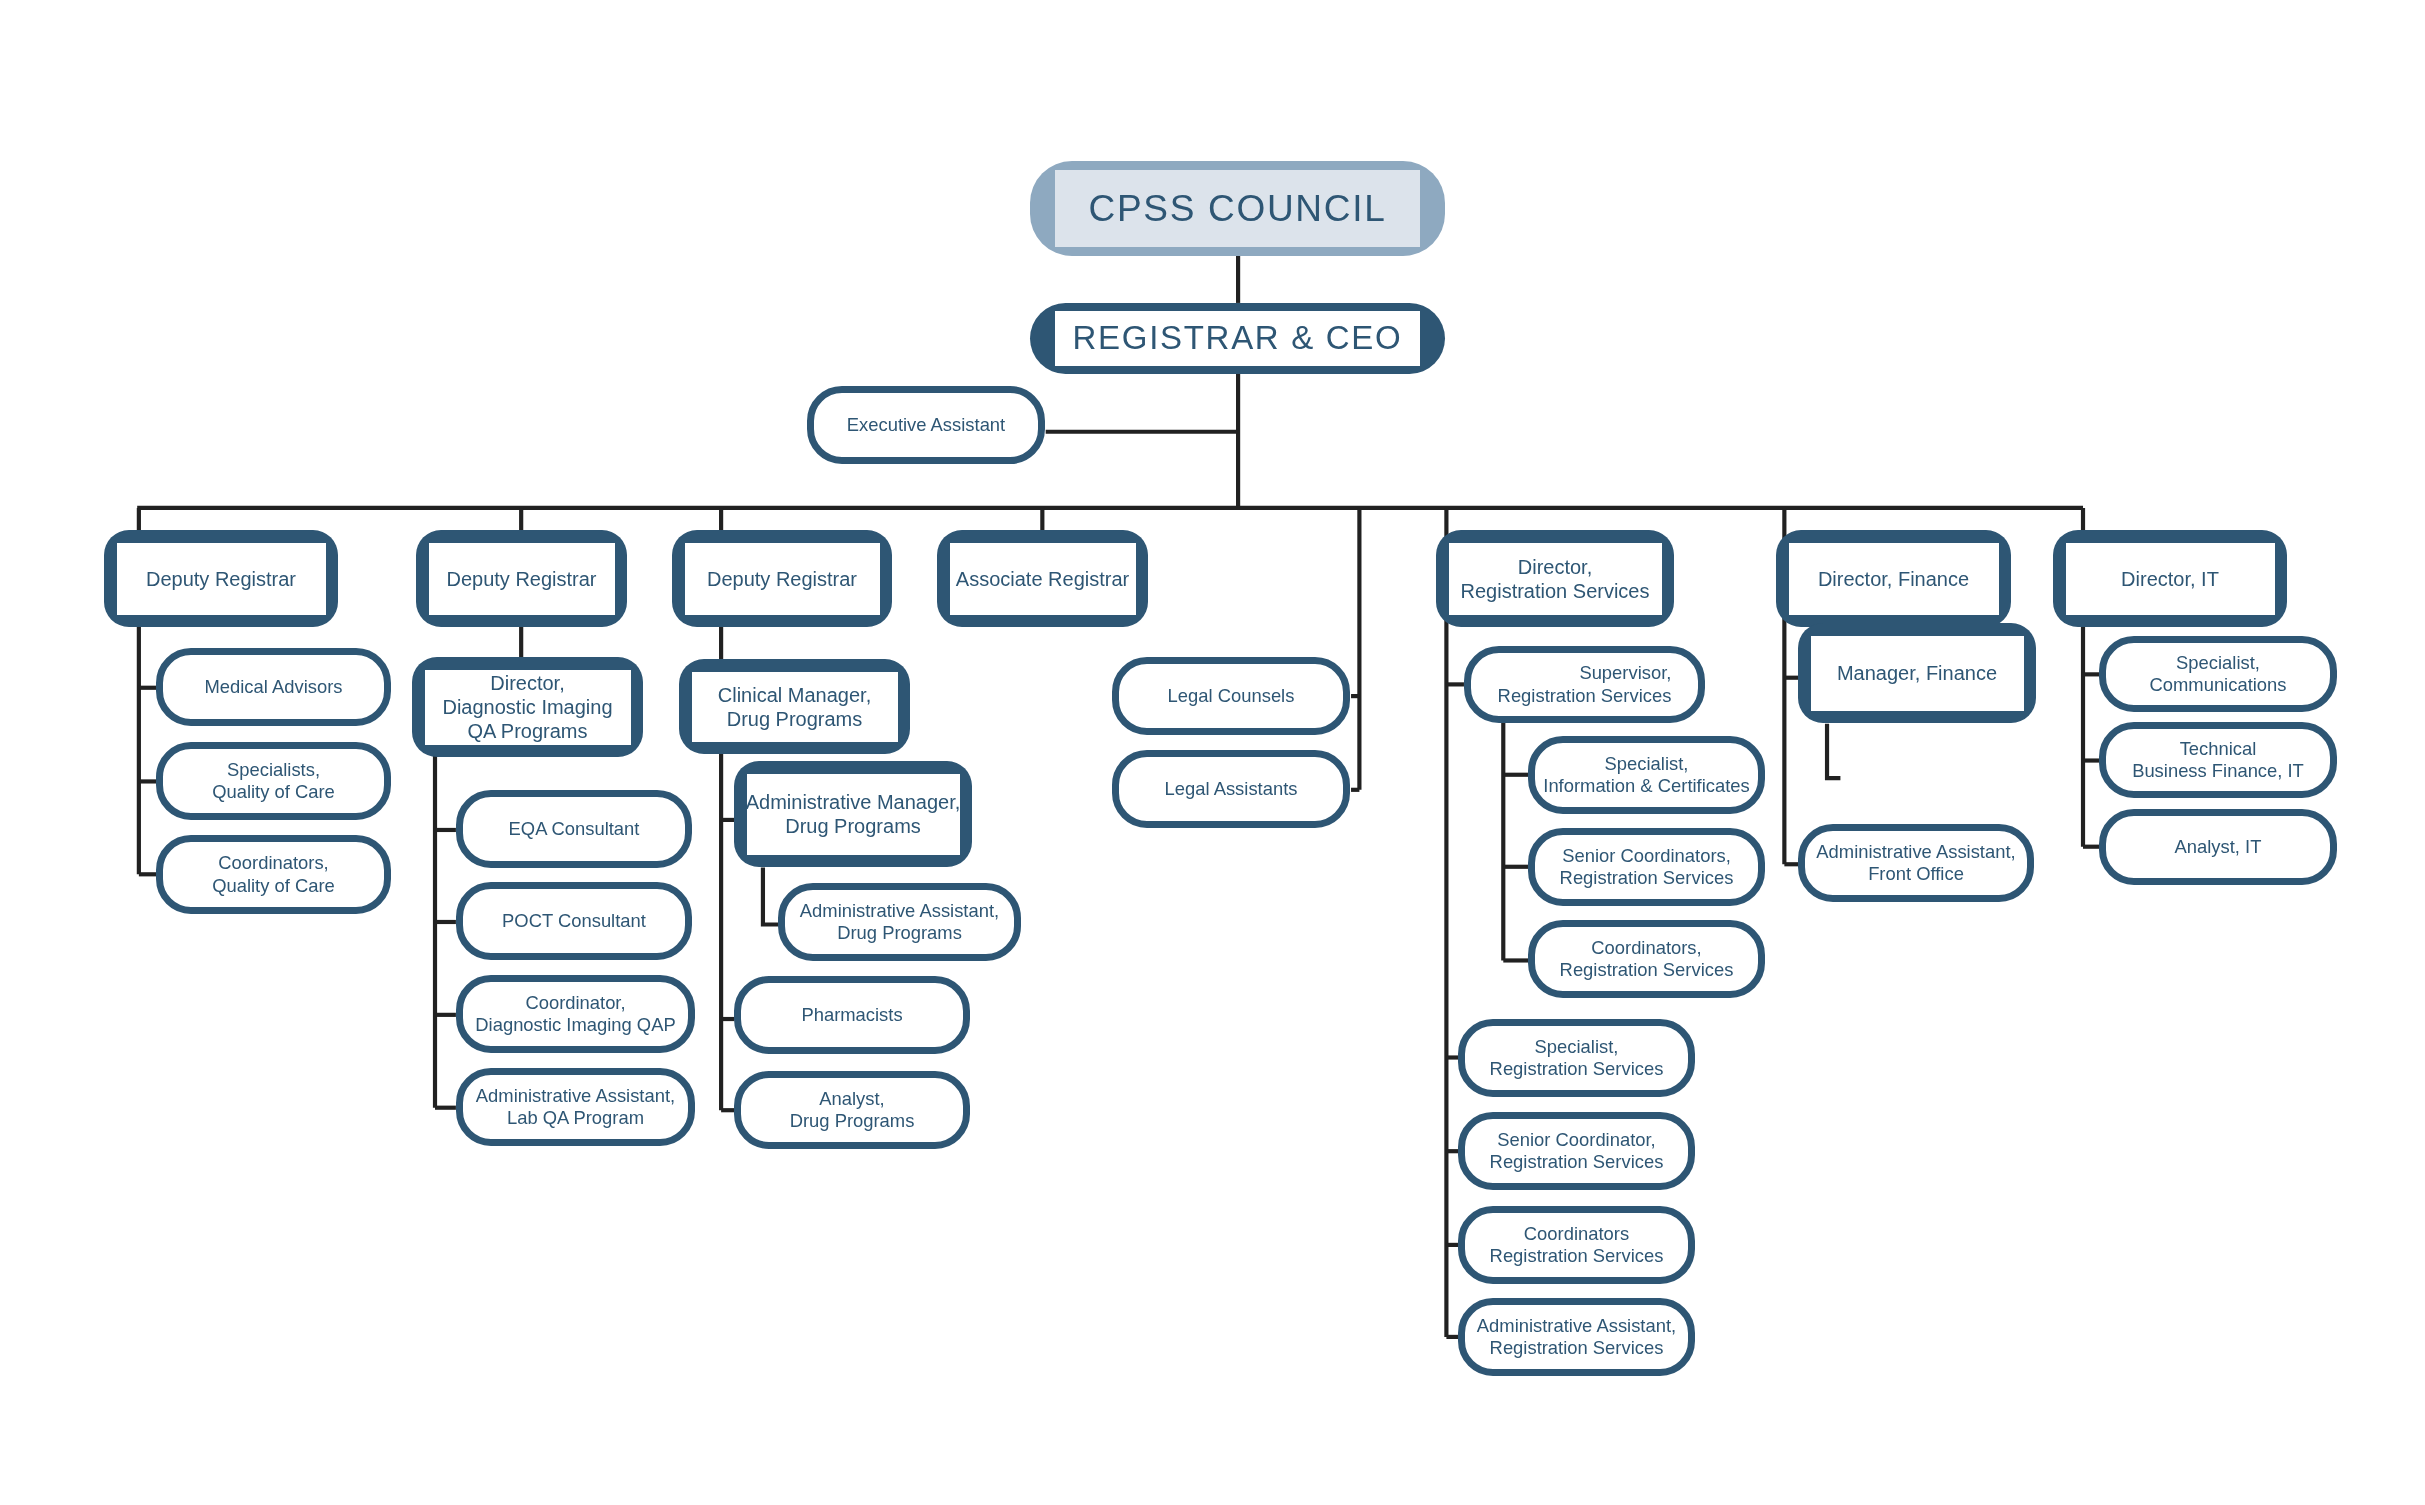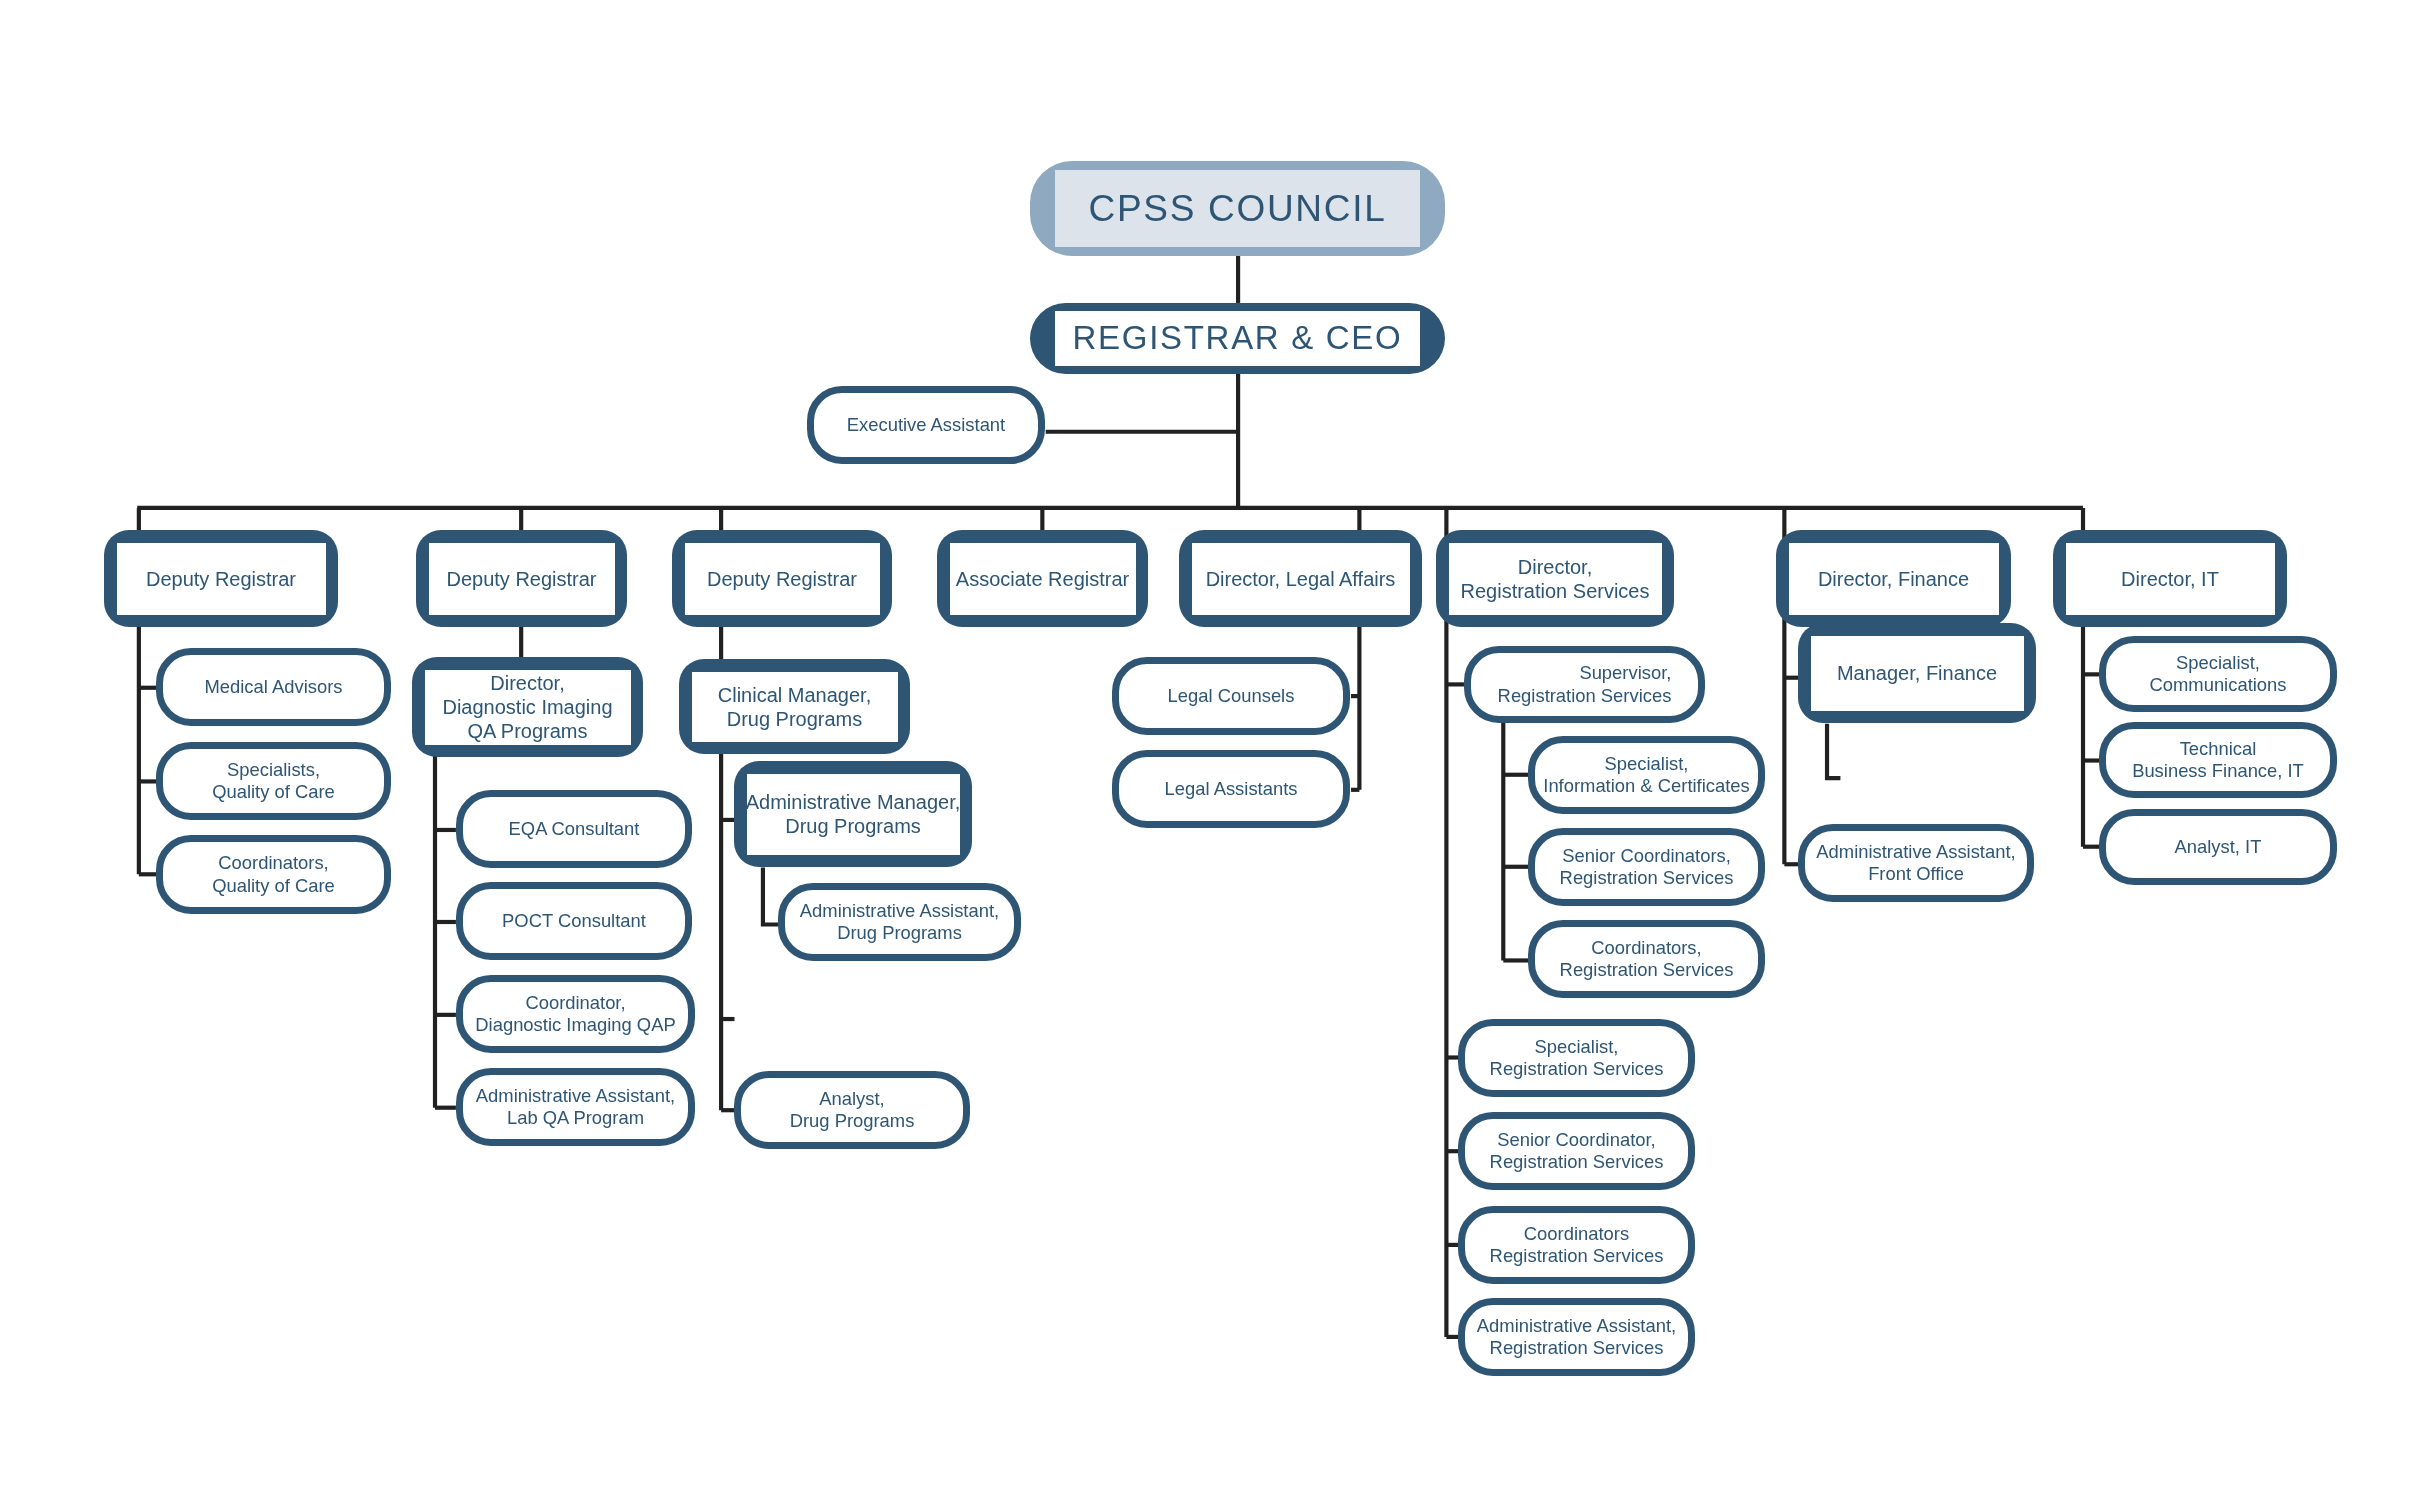--- a/index.html
+++ b/index.html
@@ -133,25 +133,20 @@
   <div class="node thick" style="left:672px;top:530px;width:220px;height:97px;">
     <div class="inner">
         <span class="label">Deputy Registrar</span>
       </div>
   </div>
   <div class="node thick" style="left:937px;top:530px;width:211px;height:97px;">
     <div class="inner">
         <span class="label">Associate Registrar</span>
       </div>
   </div>
-  <div class="node thick" style="left:1179px;top:530px;width:243px;height:97px;">
-    <div class="inner">
-        <span class="label">Director, Legal Affairs</span>
-      </div>
-  </div>
   <div class="node thick" style="left:1436px;top:530px;width:238px;height:97px;">
     <div class="inner">
         <span class="label">Director,
 Registration Services</span>
       </div>
   </div>
   <div class="node thick" style="left:1776px;top:530px;width:235px;height:97px;">
     <div class="inner">
         <span class="label">Director, Finance</span>
       </div>
@@ -205,20 +200,23 @@
   <div class="node thick" style="left:734px;top:761px;width:238px;height:106px;">
     <div class="inner">
         <span class="label">Administrative Manager,
 Drug Programs</span>
       </div>
   </div>
   <div class="node pill" style="left:778px;top:883px;width:243px;height:78px;">
     <span class="label">Administrative Assistant,
 Drug Programs</span>
   </div>
+  <div class="node pill" style="left:734px;top:976px;width:236px;height:78px;">
+    <span class="label">Pharmacists</span>
+  </div>
   <div class="node pill" style="left:734px;top:1071px;width:236px;height:78px;">
     <span class="label">Analyst,
 Drug Programs</span>
   </div>
 
   <div class="node pill" style="left:1112px;top:657px;width:238px;height:78px;">
     <span class="label">Legal Counsels</span>
   </div>
   <div class="node pill" style="left:1112px;top:750px;width:238px;height:78px;">
     <span class="label">Legal Assistants</span>

